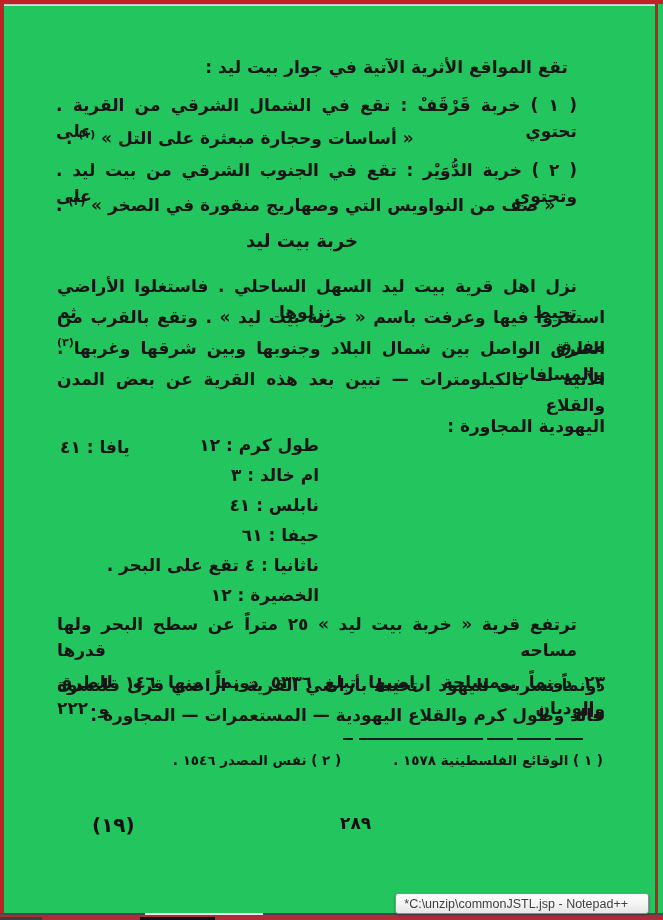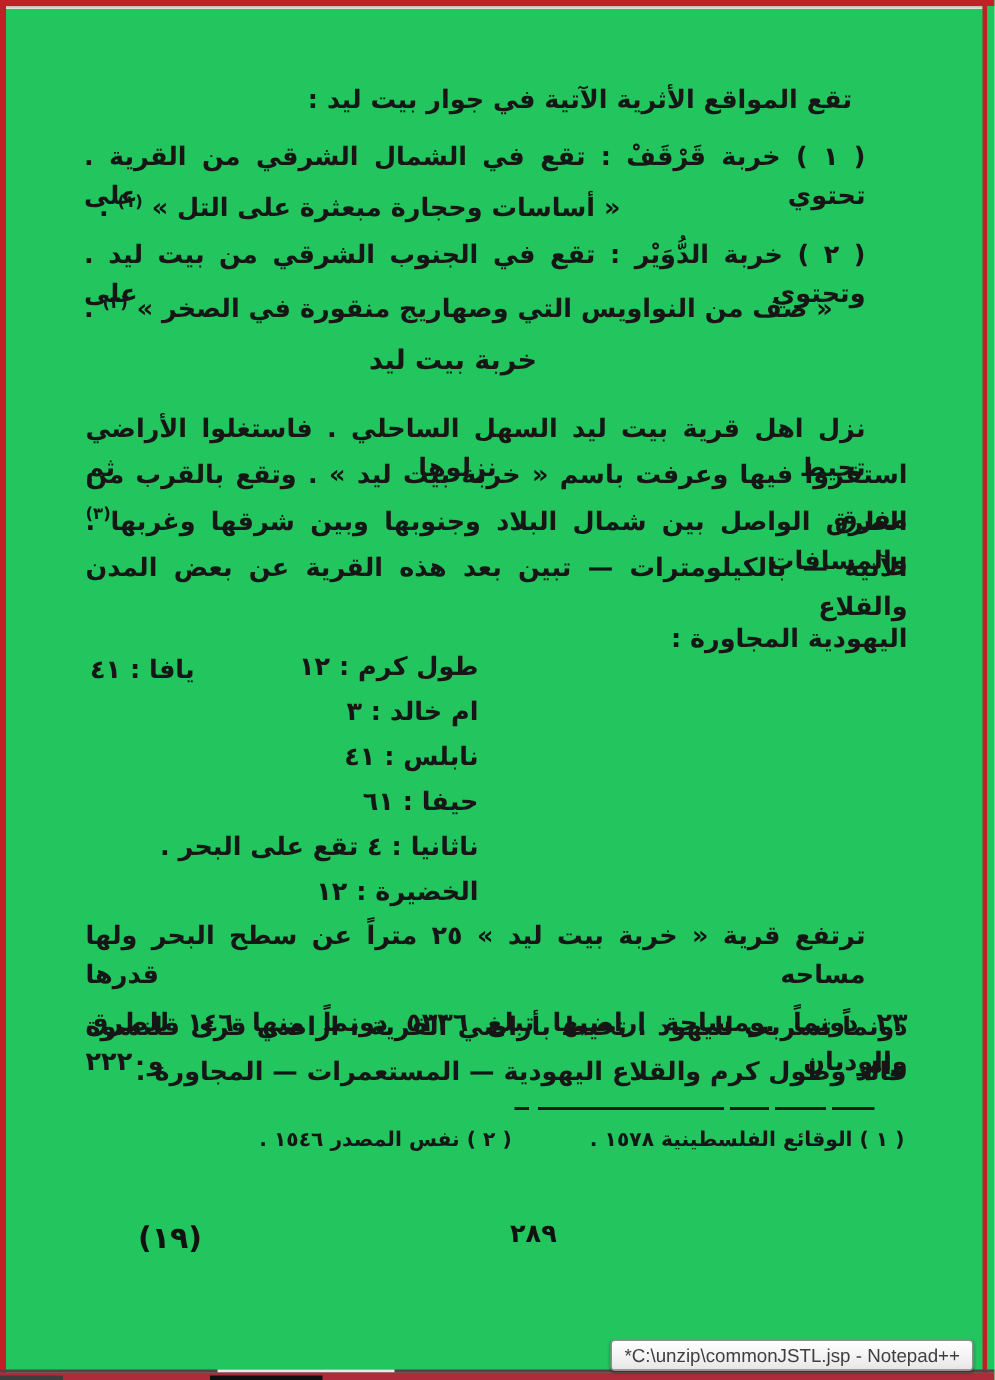--- a/index.html
+++ b/index.html
@@ -74,21 +74,21 @@
   
   .task-darkline { position:absolute; top:913px; left:0; width:663px; height:2px; background:#4f4449; }
   .task-darkline .lightseg { position:absolute; left:145px; top:0; width:118px; height:2px; background:#e9e9e9; }
   .task-redband  { position:absolute; top:915px; left:0; width:663px; height:5px; background:#ae2b3c; }
   .task-seg-a { position:absolute; top:917px; left:0;    width:42px;  height:3px; background:#3d3d3d; }
   .task-seg-b { position:absolute; top:917px; left:140px; width:75px; height:3px; background:#101010; }
 
   
   .np-tooltip {
     position:absolute; top:893px; right:14px; height:21px; z-index:5;
-    padding:1px 8px 0 8px;
+    padding:1px 20px 0 8px;
     font-family:"Liberation Sans", sans-serif; font-size:12.5px; line-height:19px; color:#3f3f3f;
     background:linear-gradient(to bottom,#ffffff 0%,#f3f3f3 55%,#e6e6e6 100%);
     border:1px solid #8e8e8e; border-radius:3px;
     box-shadow:0 1px 2px rgba(40,40,40,0.55);
     white-space:nowrap;
   }
 </style>
 </head>
 <body>
 

